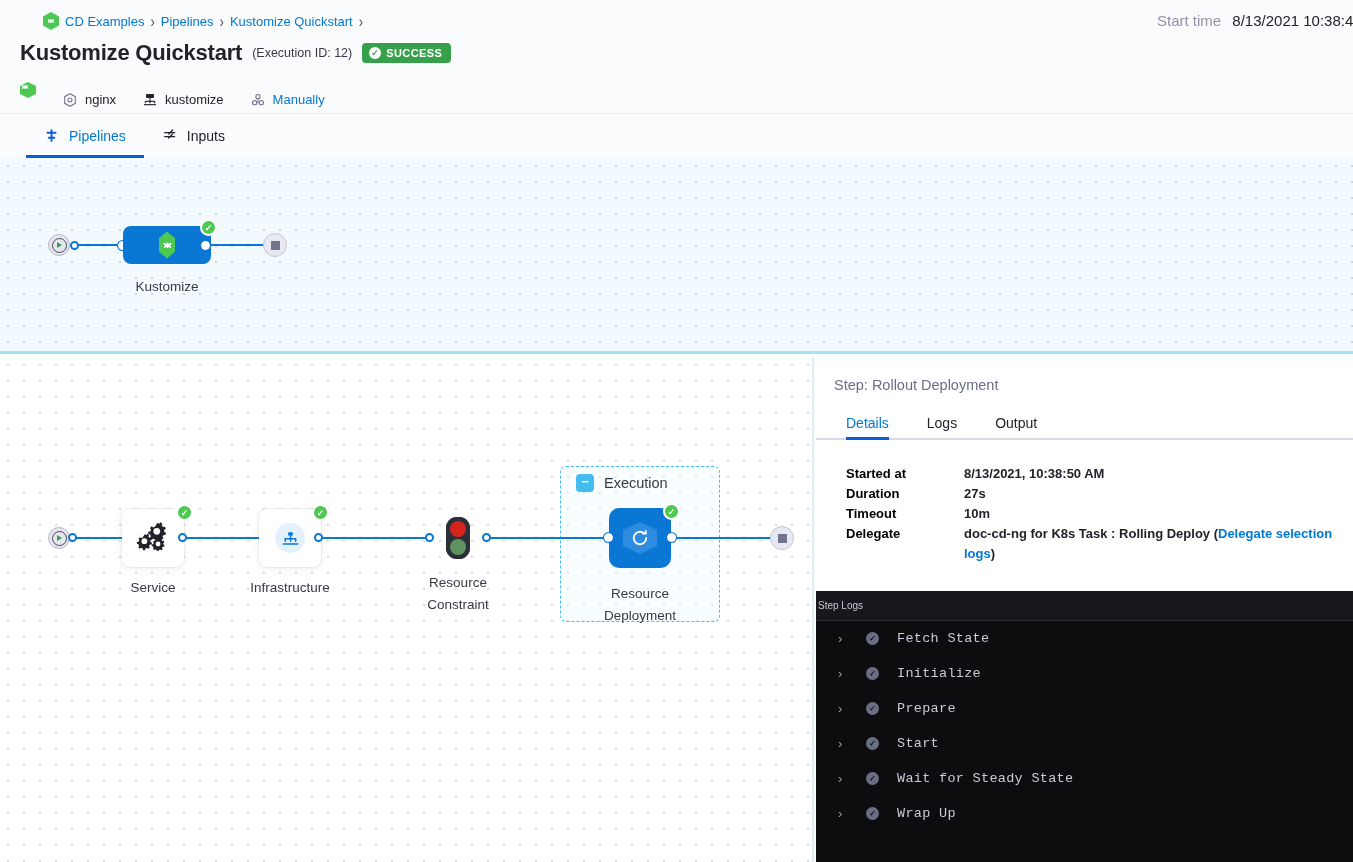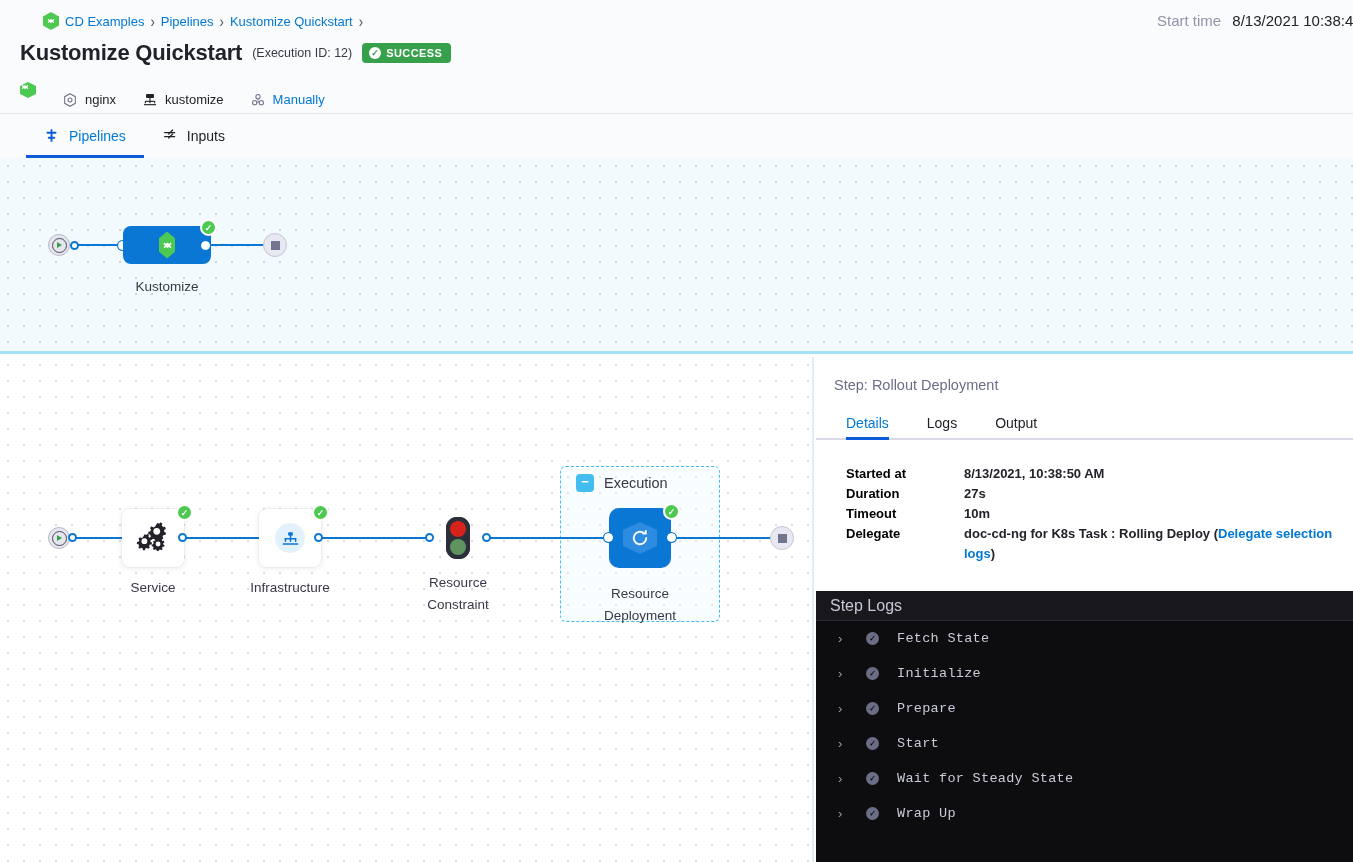--- a/index.html
+++ b/index.html
@@ -234,22 +234,22 @@
   .detail-val { color: #22222a; font-weight: 700; }
   .detail-link { color: #0278d5; font-weight: 700; }
 
   
   .logs {
     position: absolute; left: 0; top: 234px; width: 537px; height: 271px;
     background: #0d0d10;
   }
   .logs-head {
     height: 30px; background: #17171c; border-bottom: 1px solid #2a2a32;
-    display: flex; align-items: center; padding-left: 14px;
-    font-size: 16px; color: #c6c8d4;
+    display: flex; align-items: center; padding-left: 2px;
+    font-size: 10px; color: #c6c8d4;
   }
   .log-row {
     display: flex; align-items: center; height: 35px; padding-left: 22px; gap: 18px;
     cursor: pointer;
   }
   .log-row:first-of-type { margin-top: 10px; }
   .log-chev { color: #9a9cae; font-size: 13px; width: 10px; }
   .log-ok {
     width: 13px; height: 13px; border-radius: 50%;
     background: #6b6d85; color: #0d0d10;

